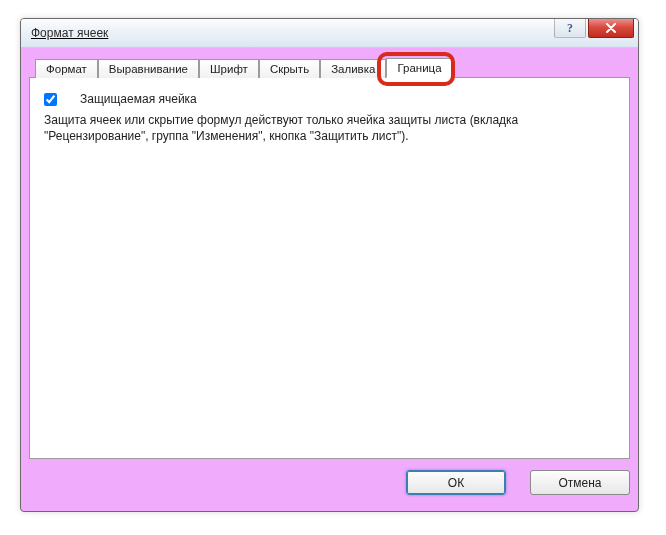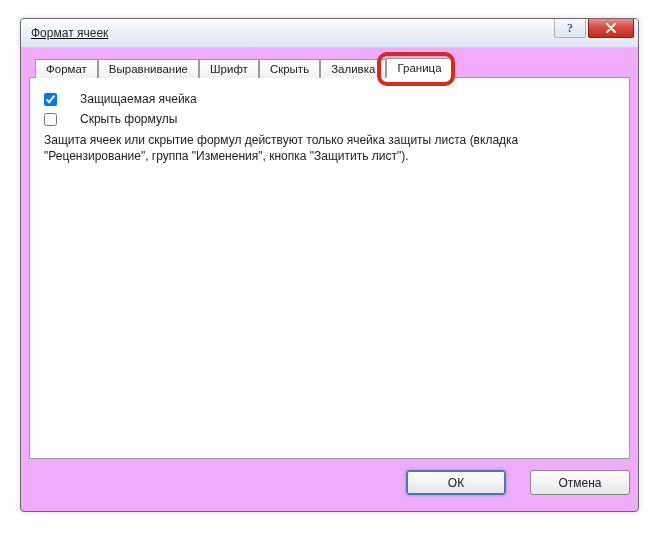--- a/index.html
+++ b/index.html
@@ -214,24 +214,20 @@
       <div class="tab active" id="tab-protection">
         <span>Граница</span>
       </div>
     </div>
 
     <div class="tabpanel">
       <div class="check-row">
         <input type="checkbox" checked="" style="">
         <label>Защищаемая ячейка</label>
       </div>
-      <div class="check-row">
-        <input type="checkbox" style="">
-        <label>Скрыть формулы</label>
-      </div>
       <div class="desc">Защита ячеек или скрытие формул действуют только ячейка защиты листа (вкладка "Рецензирование", группа "Изменения", кнопка "Защитить лист").</div>
     </div>
 
     <div class="footer">
       <div class="btn default">
         <span>ОК</span>
       </div>
       <div class="btn">
         <span>Отмена</span>
       </div>

